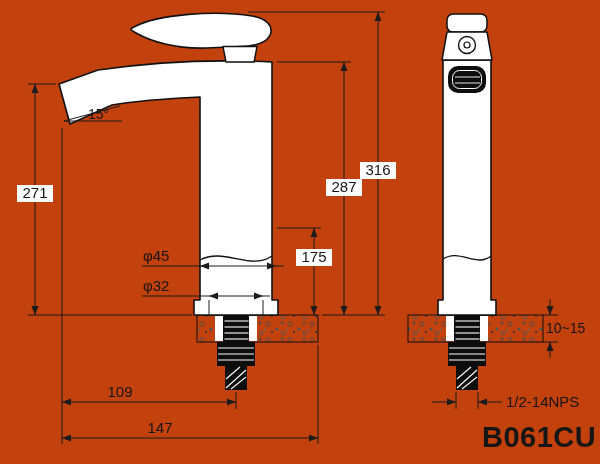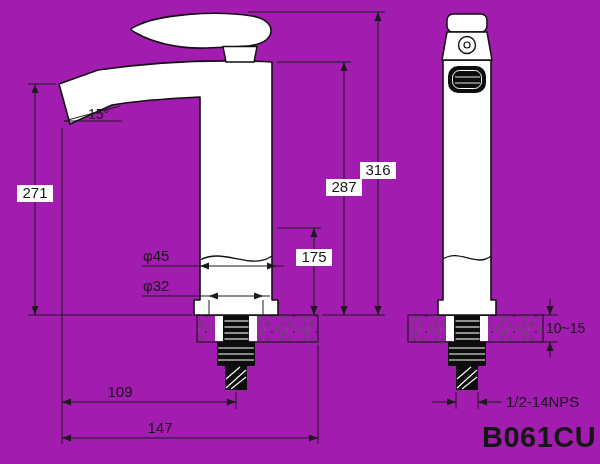--- a/index.html
+++ b/index.html
@@ -1,16 +1,16 @@
 <!DOCTYPE html>
 <html><head>
 <meta charset="utf-8">
 <style>
   html,body{margin:0;padding:0;background:#ffffff;}
-  .page{width:600px;height:464px;background:#a21caf;position:relative;overflow:hidden;
+  .page{width:600px;height:464px;background:#c2410c;position:relative;overflow:hidden;
         font-family:"Liberation Sans",sans-serif;}
   svg{display:block;}
   svg text{font-family:"Liberation Sans",sans-serif;fill:#161616;}
   .dim{font-size:15px;}
   .dim-small{font-size:14px;}
   .model{font-size:29px;font-weight:bold;letter-spacing:.5px;}
   .outline{fill:#ffffff;stroke:#111111;stroke-width:1.6;stroke-linejoin:round;}
   .thin{fill:none;stroke:#111111;stroke-width:1.3;}
   .dimline{stroke:#1c1c1c;stroke-width:1;fill:none;}
   .arrow{fill:#1c1c1c;stroke:none;}

